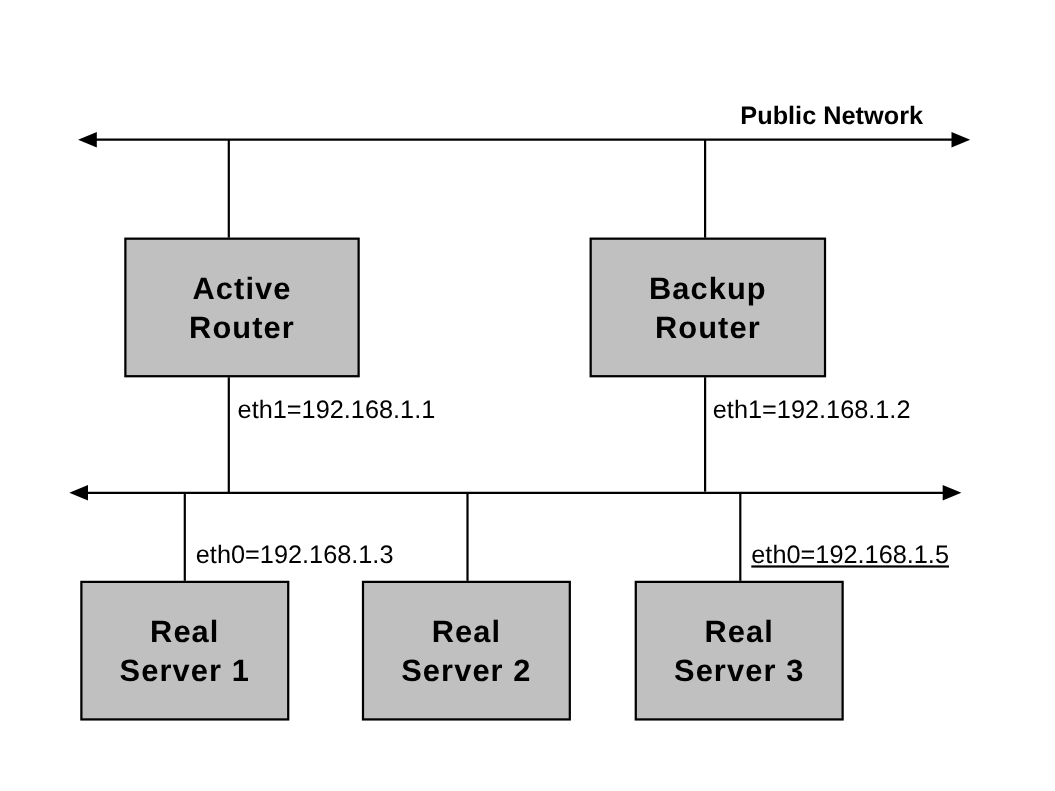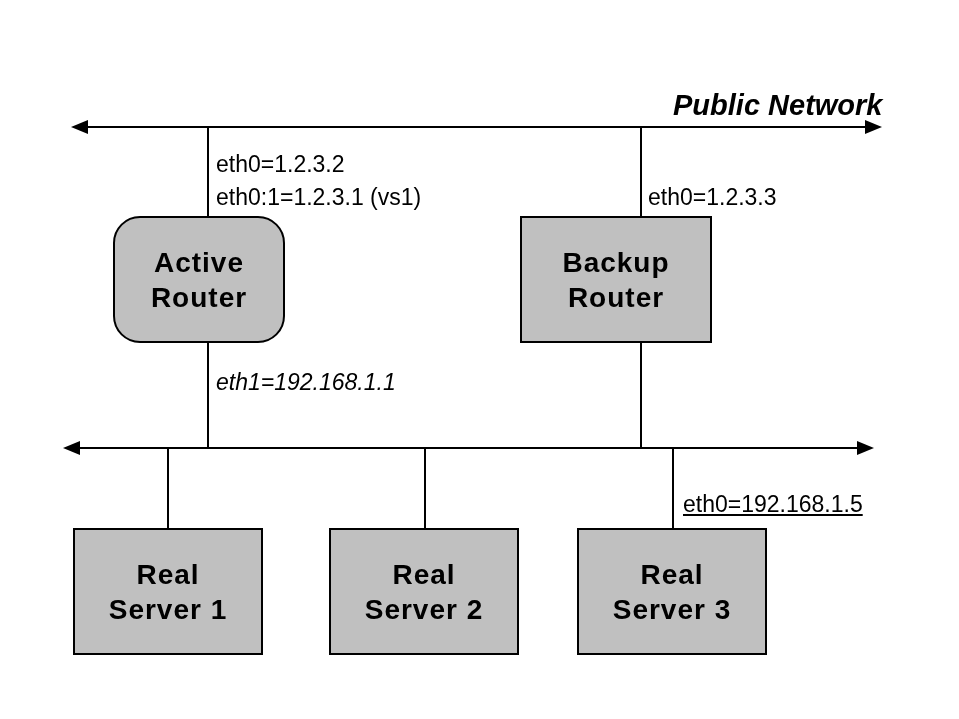--- a/index.html
+++ b/index.html
@@ -39,50 +39,49 @@
     align-items: center;
     justify-content: center;
     text-align: center;
     font-weight: bold;
     font-size: 28px;
     line-height: 35px;
     letter-spacing: 1px;
     color: var(--text);
     white-space: pre-line;
   }
-  .router-active { left: 113px; top: 216px; width: 172px; height: 127px; border-radius: 27px; }
-  .router-backup { left: 520px; top: 216px; width: 192px; height: 127px; }
+  .router-active { left: 113px; top: 216px; width: 214px; height: 127px; }
+  .router-backup { left: 536px; top: 216px; width: 215px; height: 127px; }
   .server-1 { left: 73px;  top: 528px; width: 190px; height: 127px; }
   .server-2 { left: 329px; top: 528px; width: 190px; height: 127px; }
   .server-3 { left: 577px; top: 528px; width: 190px; height: 127px; }
 
   .iflabel {
     position: absolute;
     font-size: 23px;
     line-height: 33px;
     color: var(--text);
     white-space: nowrap;
   }
   .iflabel span { display: block; }
   .if-active-public  { left: 216px; top: 148px; }
   .if-backup-public  { left: 648px; top: 181px; }
-  .if-active-private { left: 216px; top: 366px; font-style: italic; }
+  .if-active-private { left: 216px; top: 356px; }
   .if-backup-private { left: 648px; top: 356px; }
   .if-server-1 { left: 178px; top: 488px; }
   .if-server-2 { left: 434px; top: 488px; }
   .if-server-3 { left: 683px; top: 488px; text-decoration: underline; }
 
   .nettitle {
     position: absolute;
-    font-size: 29px;
+    font-size: 23px;
     line-height: 24px;
     font-weight: bold;
     color: var(--text);
     white-space: nowrap;
-    font-style: italic;
   }
   .title-public  { left: 673px; top: 93px; }
   .title-private { left: 683px; top: 413px; }
 </style>
 </head>
 <body>
 
 <div class="canvas">
 
   <svg class="lines-svg" viewBox="0 0 959 719" xmlns="http://www.w3.org/2000/svg">
@@ -99,30 +98,27 @@
     <line x1="208" y1="342" x2="208" y2="448"></line>
     <line x1="641" y1="127" x2="641" y2="217"></line>
     <line x1="641" y1="342" x2="641" y2="447"></line>
     <line x1="168" y1="448" x2="168" y2="529"></line>
     <line x1="425" y1="448" x2="425" y2="529"></line>
     <line x1="673" y1="448" x2="673" y2="529"></line>
   </svg>
 
   <div class="nettitle title-public">Public Network</div>
 
-  <div class="iflabel if-active-public">
-    <span>eth0=1.2.3.2</span>
-    <span>eth0:1=1.2.3.1 (vs1)</span>
-  </div>
-  <div class="iflabel if-backup-public">
-    <span>eth0=1.2.3.3</span>
-  </div>
   <div class="iflabel if-active-private">
     <span>eth1=192.168.1.1</span>
   </div>
+  <div class="iflabel if-backup-private">
+    <span>eth1=192.168.1.2</span>
+  </div>
+  <div class="iflabel if-server-1">eth0=192.168.1.3</div>
   <div class="iflabel if-server-3">eth0=192.168.1.5</div>
 
   <div class="node router-active">Active
 Router</div>
   <div class="node router-backup">Backup
 Router</div>
   <div class="node server-1">Real
 Server 1</div>
   <div class="node server-2">Real
 Server 2</div>

